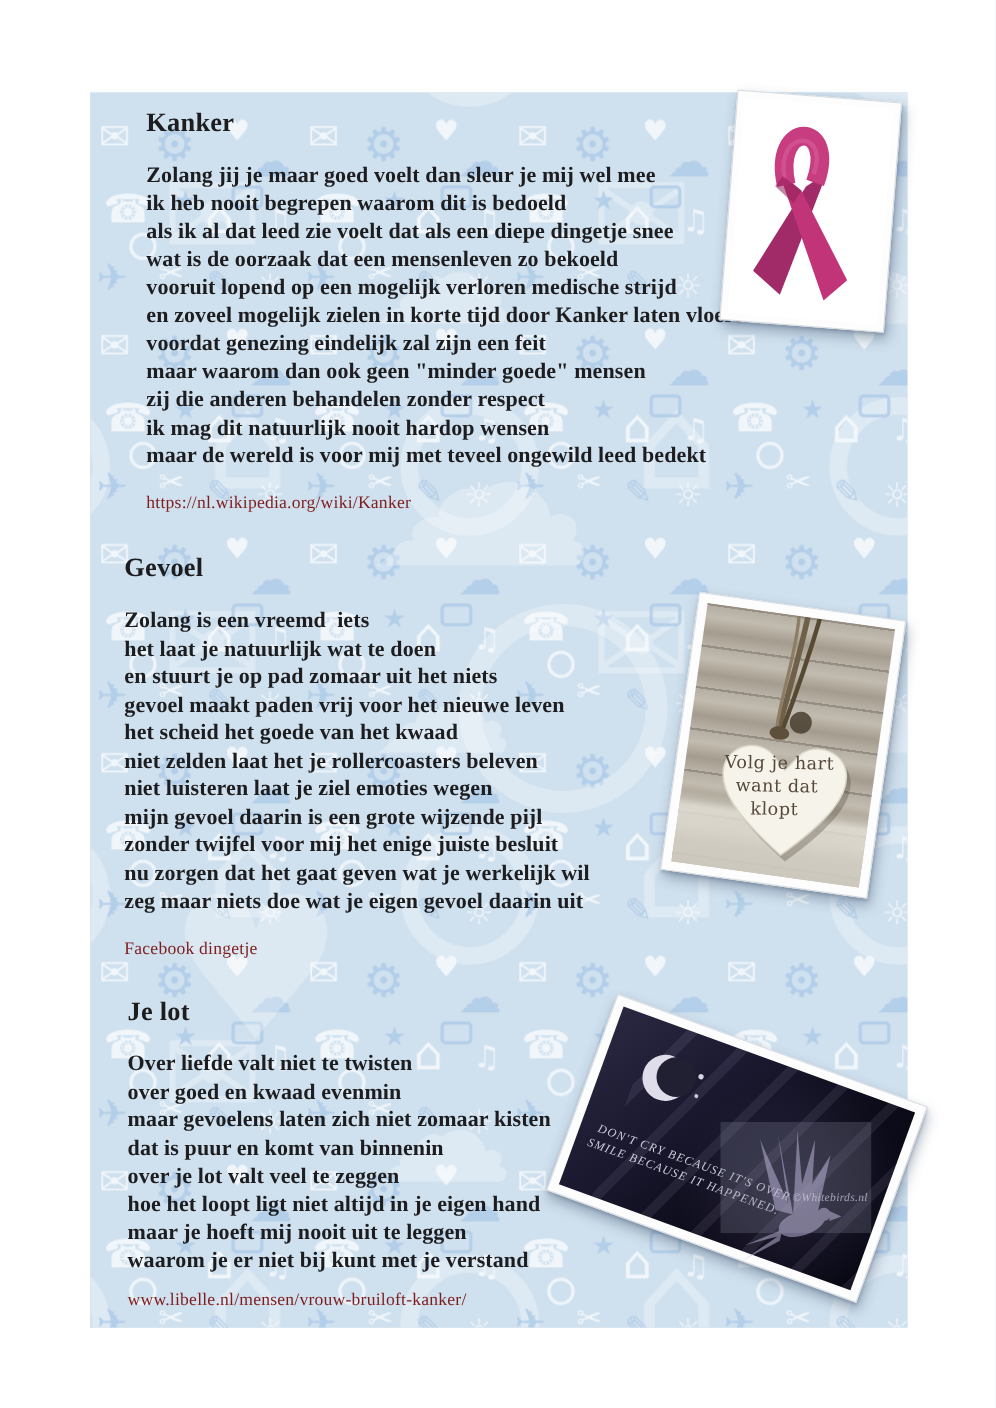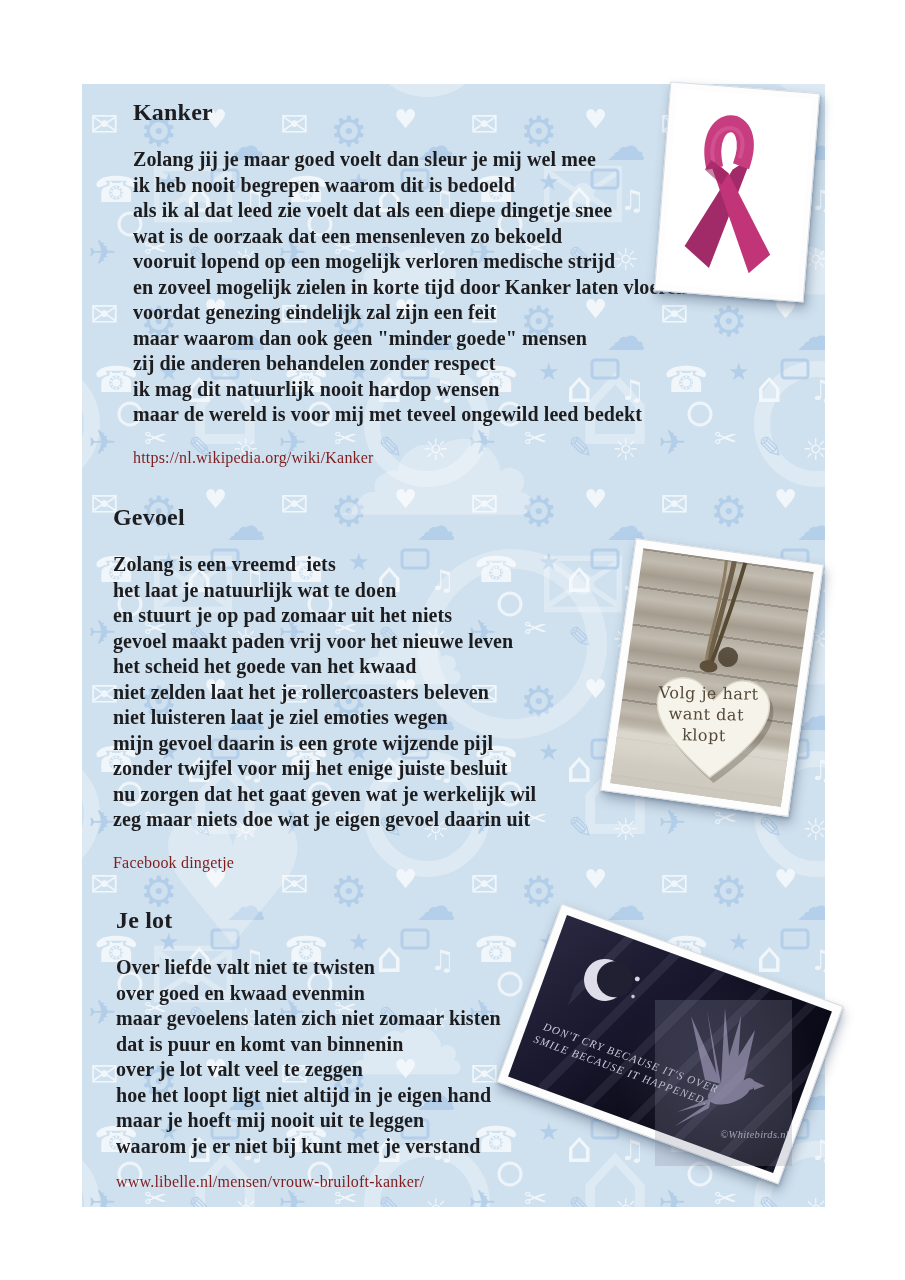--- a/index.html
+++ b/index.html
@@ -40,21 +40,21 @@
        radial-gradient(circle at 72% 62%,rgba(120,110,160,.22),rgba(0,0,0,0) 46%),
        linear-gradient(125deg,#2a2840 0%,#1a1930 32%,#0d0c1a 62%,#050510 100%);}
   .rays{position:absolute;right:-30px;top:-40px;width:280px;height:280px;opacity:.75;
         background:repeating-linear-gradient(115deg,rgba(190,185,215,.13) 0 9px,rgba(0,0,0,0) 9px 44px);}
   .moon-svg{position:absolute;left:14px;top:8px;}
   .quote{position:absolute;left:4px;top:106px;width:210px;text-align:center;color:#c9c9d8;
          font-family:"Liberation Serif",serif;font-style:italic;}
   .quote .q1{font-size:11px;letter-spacing:1.1px;}
   .quote .q2{font-size:11px;letter-spacing:1.1px;margin-top:3px;margin-left:-10px;}
 
-  .watermark-box{position:absolute;left:573px;top:916px;width:137px;height:166px;
+  .watermark-box{position:absolute;left:573px;top:936px;width:137px;height:101px;
                  background:rgba(134,139,158,.26);pointer-events:none;}
   .watermark-text{position:absolute;right:3px;bottom:26px;font-size:10.5px;font-style:italic;
                   color:rgba(205,205,225,.72);font-family:"Liberation Serif",serif;letter-spacing:.3px;}
 </style>
 </head>
 <body>
 
 <div class="page">
   <div class="sheet">
 

